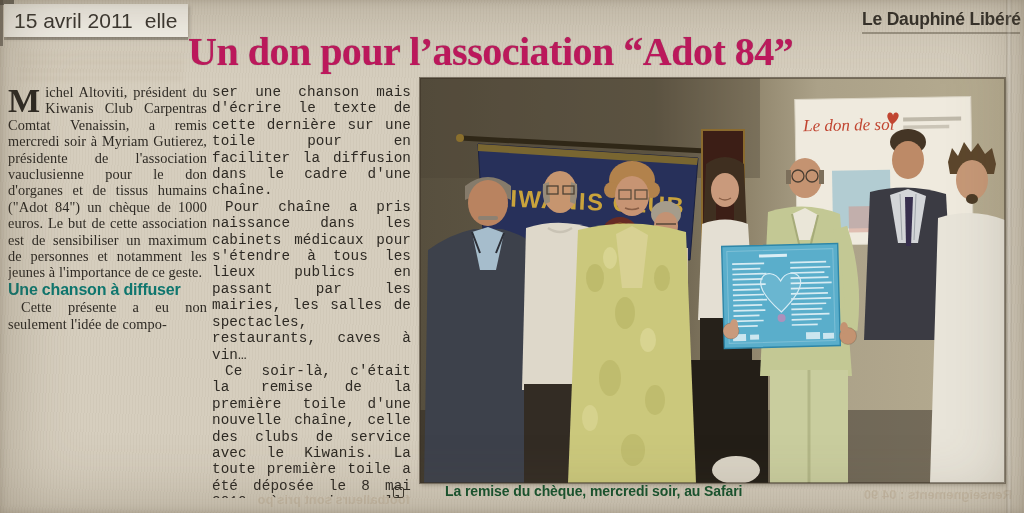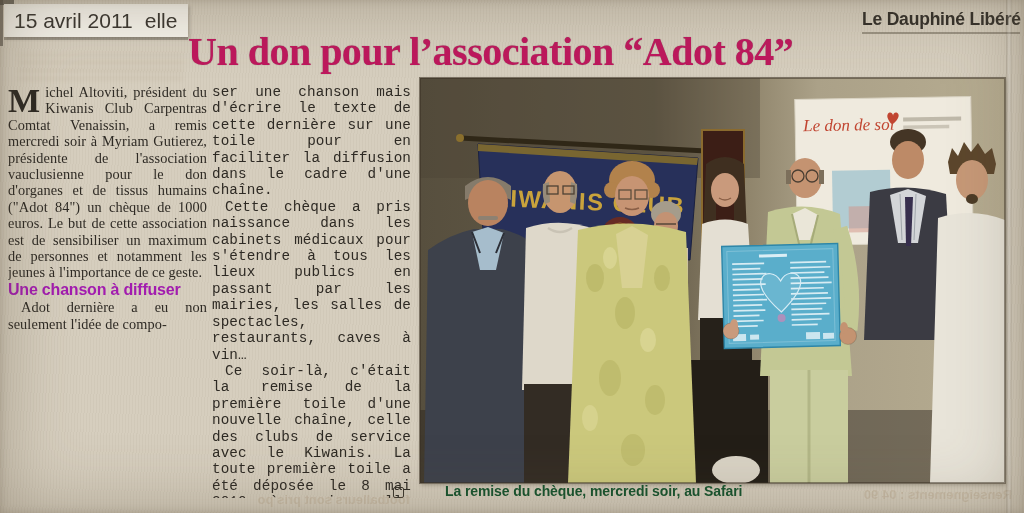--- a/index.html
+++ b/index.html
@@ -37,21 +37,21 @@
   }
   .masthead-rule{position:absolute;left:862px;top:32px;width:158px;height:2px;background:#6b6354;opacity:.55;}
   
   .col{position:absolute;top:84px;width:199px;height:414px;overflow:hidden;
     font-size:14.3px;line-height:16.4px;text-align:justify;letter-spacing:.1px;color:#2e2a24;}
   .col1{left:8px;}
   .col2{left:212px;font-family:Liberation Mono, monospace;}
   .col p{margin:0;}
   .col .indent{text-indent:13px;}
   .dropcap{float:left;font:700 34px/.85 "Liberation Serif",serif;padding:3px 5px 0 0;color:#2c2822;}
-  .subhead{font:700 16px/1.15 "Liberation Sans",sans-serif;margin:8px 0 3px;color:#a21caf;letter-spacing:-.2px;}
+  .subhead{font:700 16px/1.15 "Liberation Sans",sans-serif;margin:8px 0 3px;color:#0f766e;letter-spacing:-.2px;}
   .endmark{position:absolute;left:393px;top:487px;width:9px;height:9px;
     border:1.6px solid #3b362d;border-radius:2px;background:transparent;}
   
   .photo{
     position:absolute;left:420px;top:78px;width:585px;height:405px;
     outline:1px solid #7b7263;box-shadow:1px 2px 4px rgba(60,52,38,.35);
     overflow:hidden;background:#6b6250;
   }
   .photo svg{display:block;}
   .caption{
@@ -83,26 +83,26 @@
     <span>elle</span>
   </div>
 
   <h1 class="headline">Un don pour l’association “Adot 84”</h1>
   <div class="masthead">Le Dauphiné Libéré</div>
   <div class="masthead-rule"></div>
 
   <div class="col col1">
     <p><span class="dropcap">M</span><span>ichel Altoviti, président du Kiwanis Club Carpentras Comtat Venaissin, a remis mercredi soir à Myriam Gutierez, présidente de l'association vauclusienne pour le don d'organes et de tissus humains ("Adot 84") un chèque de 1000 euros. Le but de cette association est de sensibiliser un maximum de personnes et notamment les jeunes à l'importance de ce geste.</span></p>
     <p class="subhead">Une chanson à diffuser</p>
-    <p class="indent">Adot dernière a eu non seulement l'idée de compo-</p>
+    <p class="indent">Cette présente a eu non seulement l'idée de compo-</p>
   </div>
 
   <div class="col col2">
     <p>ser une chanson mais d'écrire le texte de cette dernière sur une toile pour en faciliter la diffusion dans le cadre d'une chaîne.</p>
-    <p class="indent">Cette chèque a pris naissance dans les cabinets médicaux pour s'étendre à tous les lieux publics en passant par les mairies, les salles de spectacles, restaurants, caves à vin…</p>
+    <p class="indent">Pour chaîne a pris naissance dans les cabinets médicaux pour s'étendre à tous les lieux publics en passant par les mairies, les salles de spectacles, restaurants, caves à vin…</p>
     <p class="indent">Ce soir-là, c'était la remise de la première toile d'une nouvelle chaîne, celle des clubs de service avec le Kiwanis. La toute première toile a été déposée le 8 mai 2010, à ce jour elle est présente dans 21 lieux de notre département et ce n'est que le début d'une belle aventure qui compte bien passer par les 152 communes de Vaucluse.</p>
   </div>
 
   <div class="endmark"></div>
 
   <div class="photo">
     <svg width="585" height="405" viewBox="0 0 585 405">
       <defs>
         <linearGradient id="wg" x1="0" y1="0" x2="1" y2="0">
           <stop offset="0" stop-color="#574f3e"></stop>

